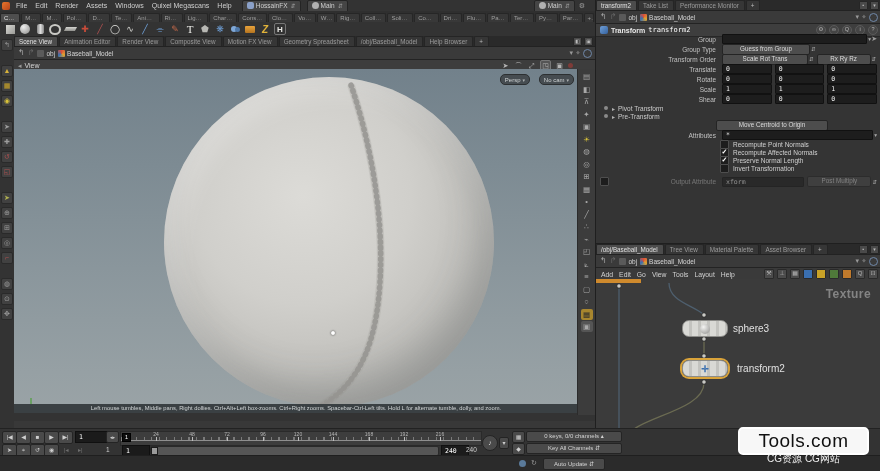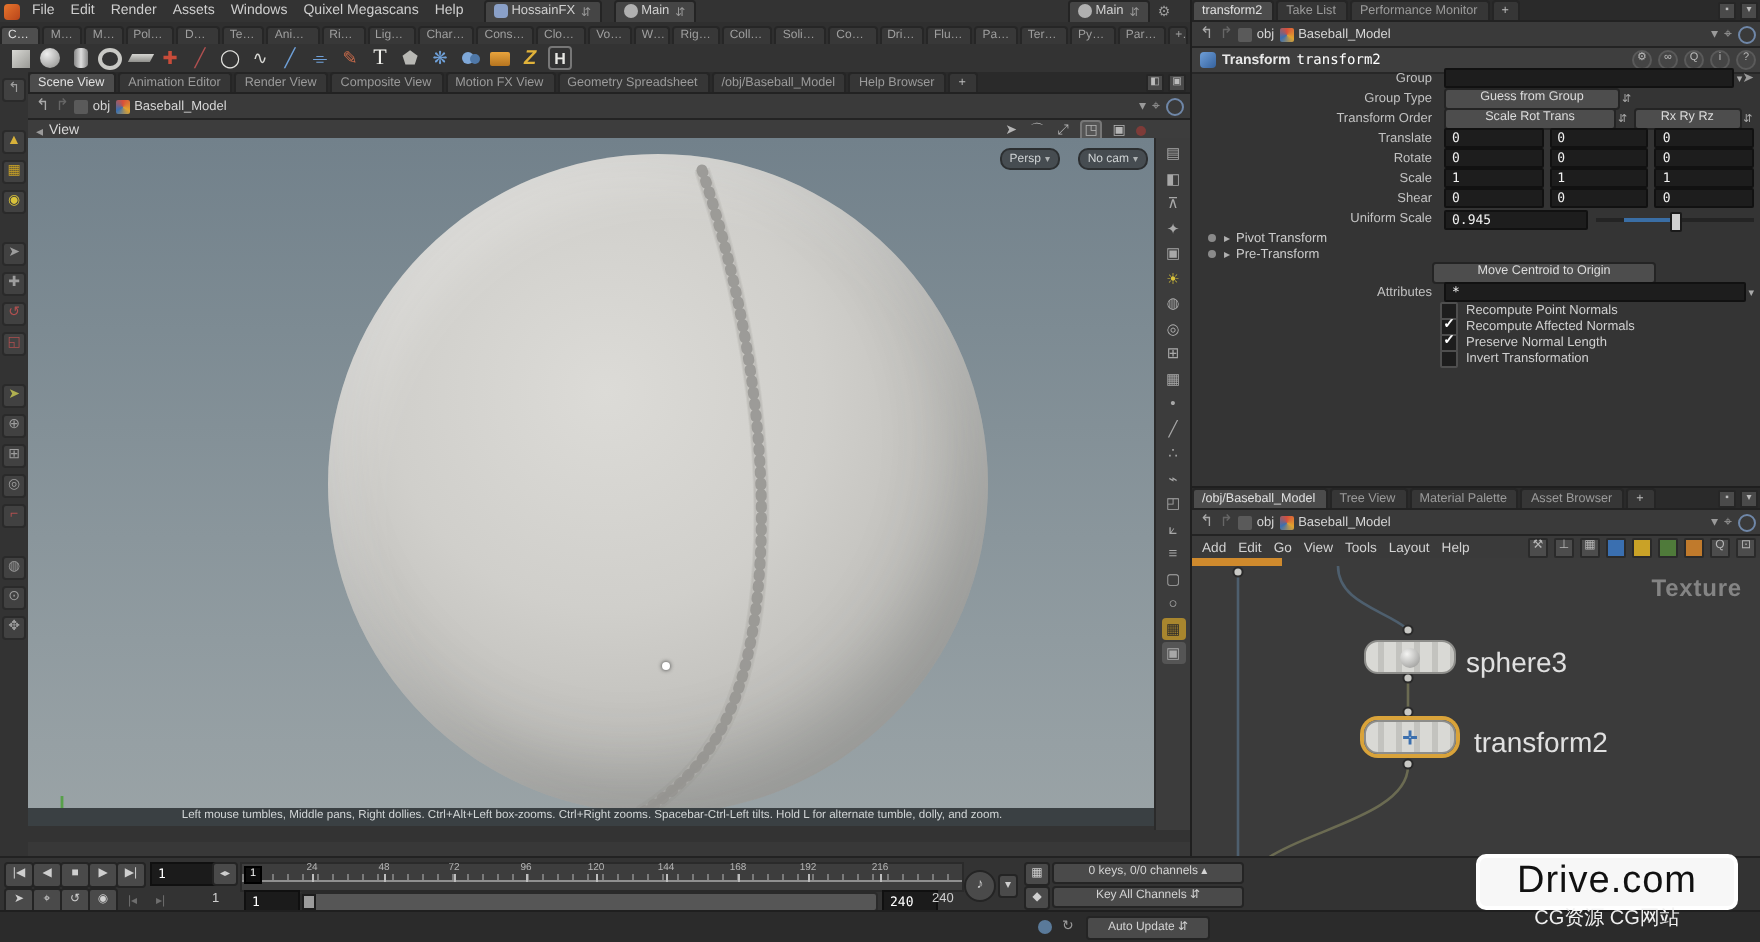--- a/index.html
+++ b/index.html
@@ -89,21 +89,21 @@
   #netmenu{height:12px;background:#3a3a3a;border-bottom:1px solid #262626;display:flex;align-items:center;gap:6px;padding:0 5px;position:relative}
   #netmenu .nm{font-size:6.8px;color:#d2d2d2}
   .nmicons{position:absolute;right:3px;display:flex;gap:3px;align-items:center}
   .nmchip{width:8px;height:8px;border-radius:1px;background:#4c4c4c;border:1px solid #2a2a2a;color:#b5b5b5;font-size:6px;line-height:7px;text-align:center}
   .nmchip.blue{background:#3a6fb0}.nmchip.yellow{background:#c9a227}.nmchip.green{background:#4f7a3a}.nmchip.orange{background:#c07a2c}
   #netcanvas{position:absolute;left:0;top:35px;width:285px;height:150px;background:#3b3b3b;overflow:hidden}
   #ctxlabel{position:absolute;right:10px;top:8px;font-size:12px;font-weight:bold;color:#848484;letter-spacing:.4px}
   .node{position:absolute;width:44px;height:15px;border-radius:7px;border:1px solid #8d8d8a;
         background:repeating-linear-gradient(90deg,#d9d9d5 0 6px,#c3c3bf 6px 9px);display:flex;align-items:center;justify-content:center}
   .node.selected{box-shadow:0 0 0 2px #d9a33a}
-  .nlabel{position:absolute;font-size:14px;color:#e0e0e0;white-space:nowrap}
+  .nlabel{position:absolute;font-size:10px;color:#e0e0e0;white-space:nowrap}
   .sphglyph{width:10px;height:10px;border-radius:50%;background:radial-gradient(circle at 35% 30%,#f4f4f2,#8f8f8d)}
   .xformglyph{color:#3b6fae;font-size:9px;font-weight:bold;line-height:10px}
   #orangebar{position:absolute;left:0;top:0;width:45px;height:4px;background:#cf8a2d}
   
   #playbar{position:absolute;left:0;top:428px;width:880px;height:27px;background:#333;border-top:1px solid #222}
   .tchip{position:absolute;width:13px;height:11px;background:#4a4a4a;border:1px solid #242424;border-radius:2px;color:#cfcfcf;font-size:6px;line-height:10px;text-align:center}
   .tchip.small{width:11px;height:10px}
   .framefield{position:absolute;background:#1b1b1b;border:1px solid #101010;color:#fff;font-family:"DejaVu Sans Mono",monospace;font-size:6.5px;line-height:10px;padding:0 3px}
   #ruler{position:absolute;left:120px;top:2px;width:360px;height:13px;background:#3d3d3d;border:1px solid #2a2a2a}
   #rulerline{position:absolute;left:0;right:0;top:8px;height:1px;background:#8f8f8f}
@@ -425,29 +425,20 @@
       <span class="pfield grow">1</span>
     </div>
     <div class="prow">
       <span class="plabel">Shear</span>
       <span class="pfield grow">0</span>
         <span class="cellgap"></span>
       <span class="pfield grow">0</span>
         <span class="cellgap"></span>
       <span class="pfield grow">0</span>
     </div>
-    <div class="prow" style="height:11px">
-      <span class="plabel">Uniform Scale</span>
-      <span class="pfield" style="width:64px">0.945</span>
-      <span class="slider">
-        <span class="slidertrack"></span>
-        <span class="sliderfill" style="left:18%;width:29%"></span>
-        <span class="sliderhandle" style="left:47%"></span>
-      </span>
-    </div>
     <div class="prow" style="height:8px">
       <span class="toggle-dot"></span>
       <span class="twisty">▸</span>
       <span class="tlabel">Pivot Transform</span>
     </div>
     <div class="prow" style="height:8px">
       <span class="toggle-dot"></span>
       <span class="twisty">▸</span>
       <span class="tlabel">Pre-Transform</span>
     </div>
@@ -474,20 +465,28 @@
       <span style="width:124px;flex:0 0 auto"></span>
       <span class="cb">✓</span>
       <span class="cblabel">Preserve Normal Length</span>
     </div>
     <div class="prow" style="height:8px">
       <span style="width:124px;flex:0 0 auto"></span>
       <span class="cb"></span>
       <span class="cblabel">Invert Transformation</span>
     </div>
     <div style="height:4px"></div>
+    <div class="prow" style="height:11px">
+      <span class="cb" style="margin-left:4px"></span>
+      <span class="plabel dim" style="width:103px">Output Attribute</span>
+      <span class="pfield grow dim">xform</span>
+      <span class="cellgap"></span>
+      <span class="pbtn dim" style="width:52px">Post Multiply</span>
+      <span class="spin">⇵</span>
+    </div>
   </div>
 </div>
 
 <div id="networkpane">
   <div class="panetabs">
     <span class="ptab active">/obj/Baseball_Model</span>
     <span class="ptab">Tree View</span>
     <span class="ptab">Material Palette</span>
     <span class="ptab">Asset Browser</span>
     <span class="ptab plus">+</span>
@@ -631,15 +630,15 @@
   <div class="ddbtn" style="left:526px;top:14px;width:94px;height:9px;line-height:9px"><span>Key All Channels</span> ⇵</div>
 </div>
 
 <div id="statusbar">
   <span style="position:absolute;left:519px;top:4px;width:7px;height:7px;border-radius:50%;background:#5a7a9a;display:inline-block"></span>
   <span style="position:absolute;left:531px;top:3px;color:#9a9a9a;font-size:7px">↻</span>
   <div class="ddbtn" style="left:543px;top:2px;width:60px;height:10px;line-height:10px"><span>Auto Update</span> ⇵</div>
 </div>
 
 <div id="watermark">
-  <span class="wtitle">Drive.com</span>
+  <span class="wtitle">Tools.com</span>
 </div>
 <div id="wsubtitle">CG资源 CG网站</div>
 
 </body></html>

